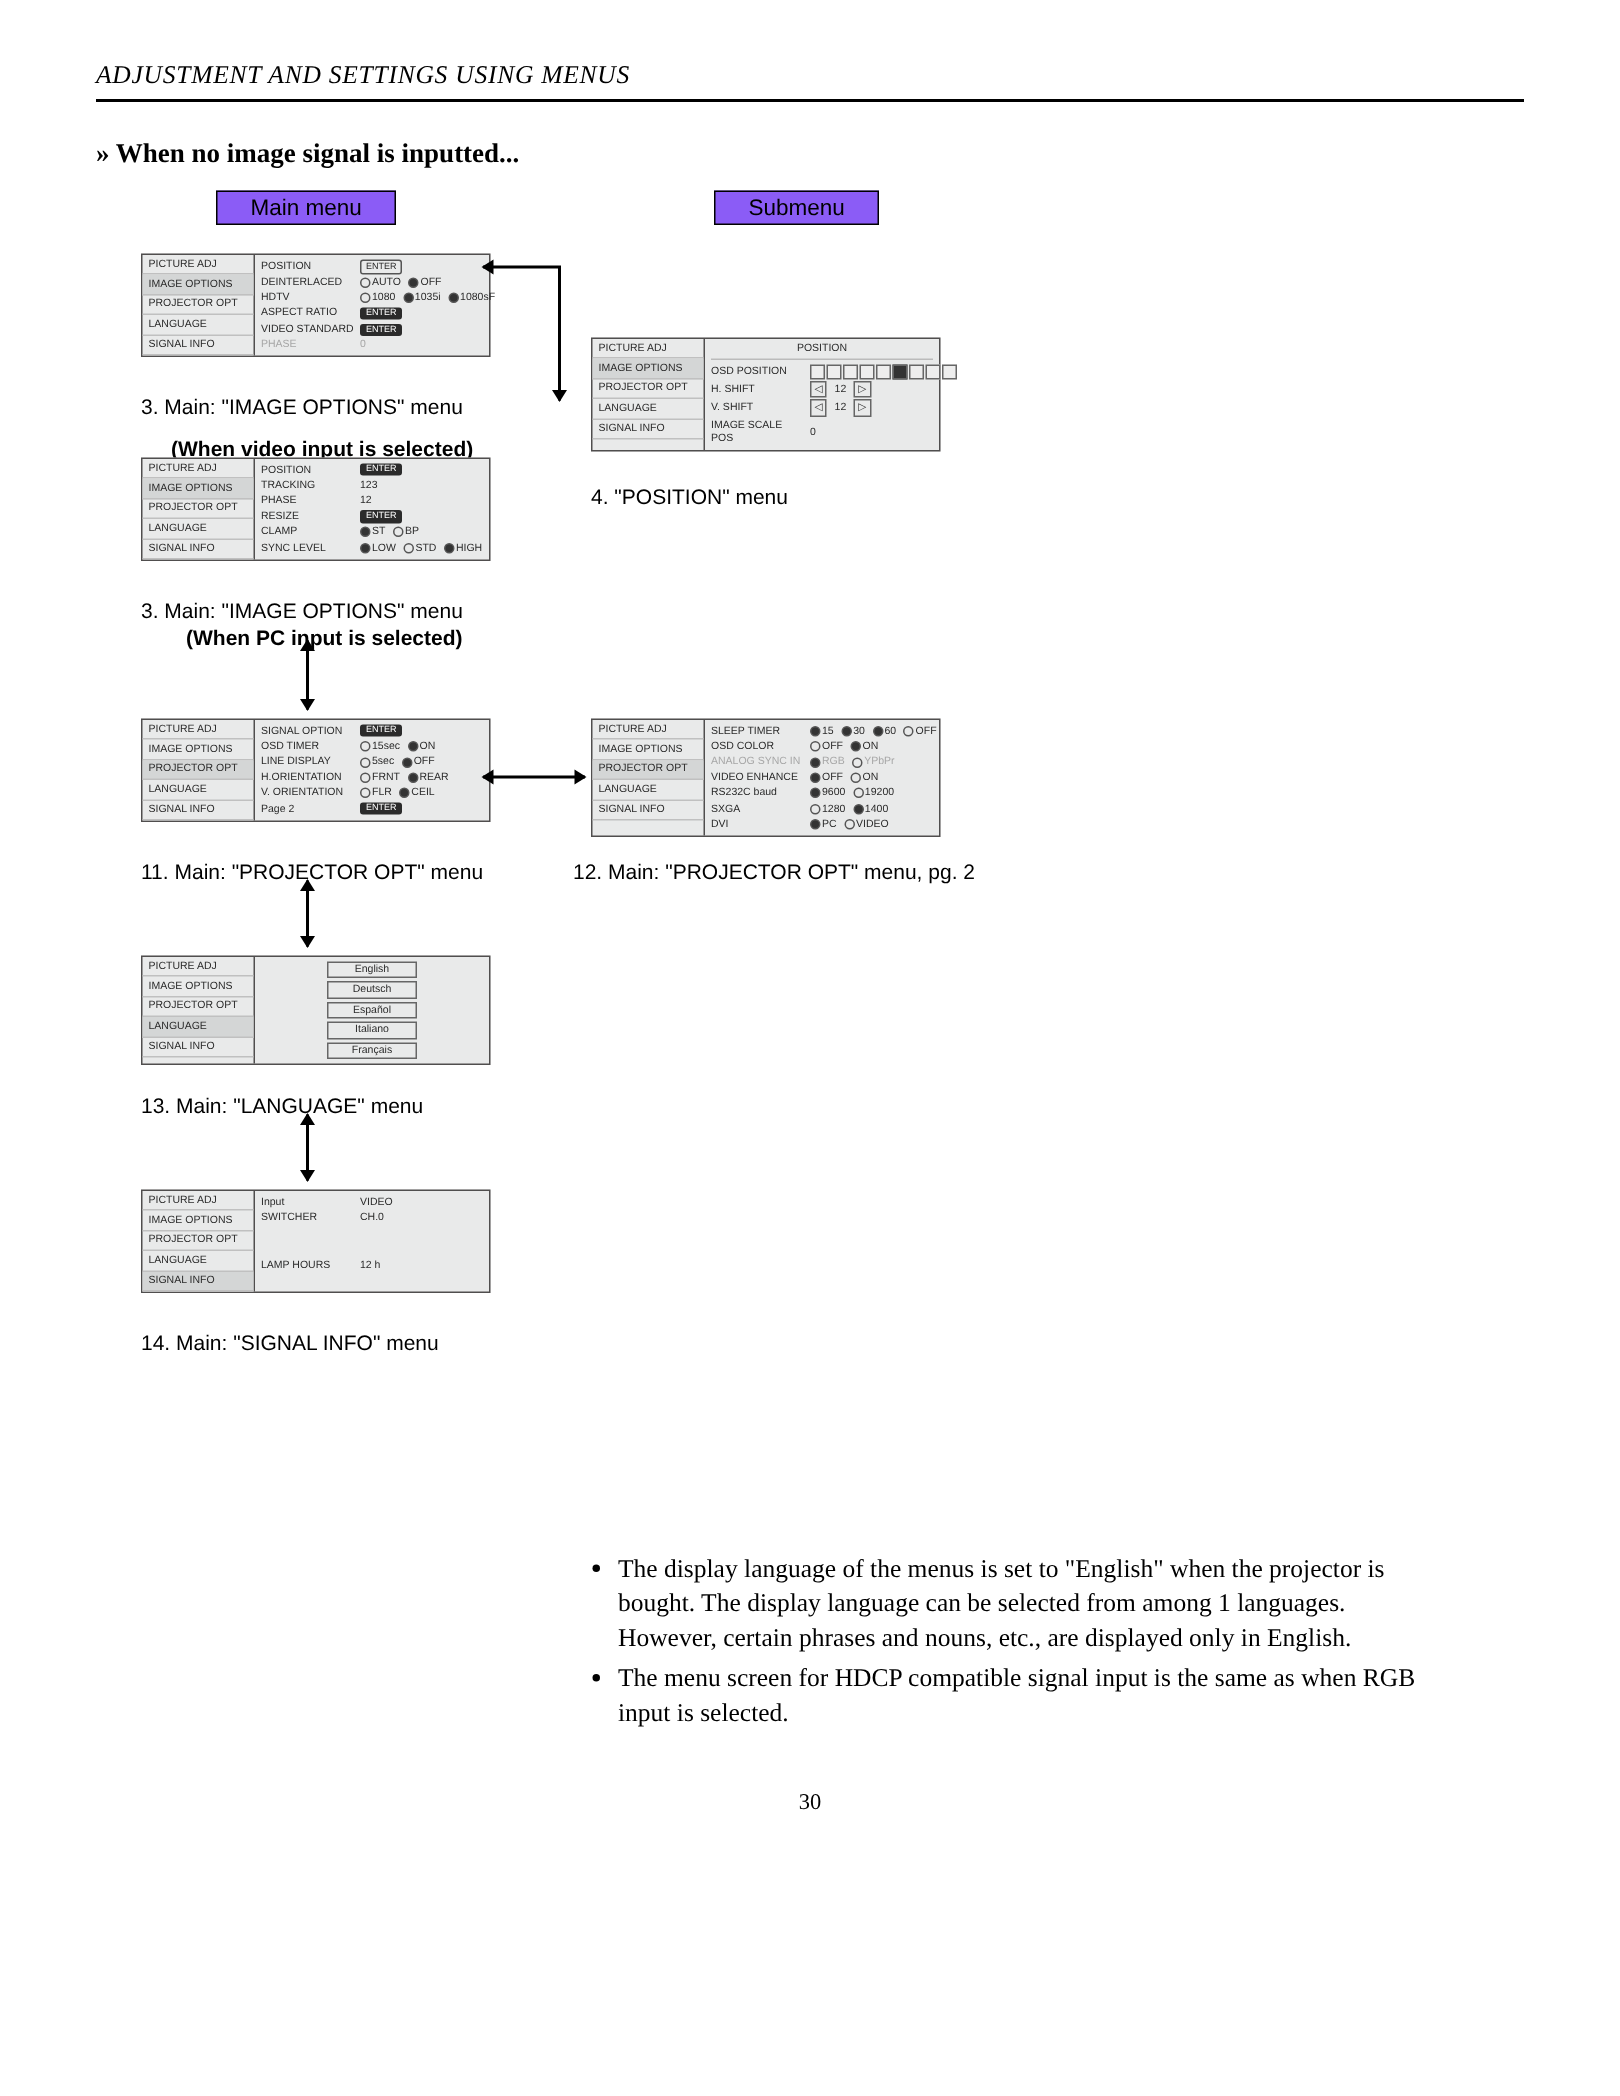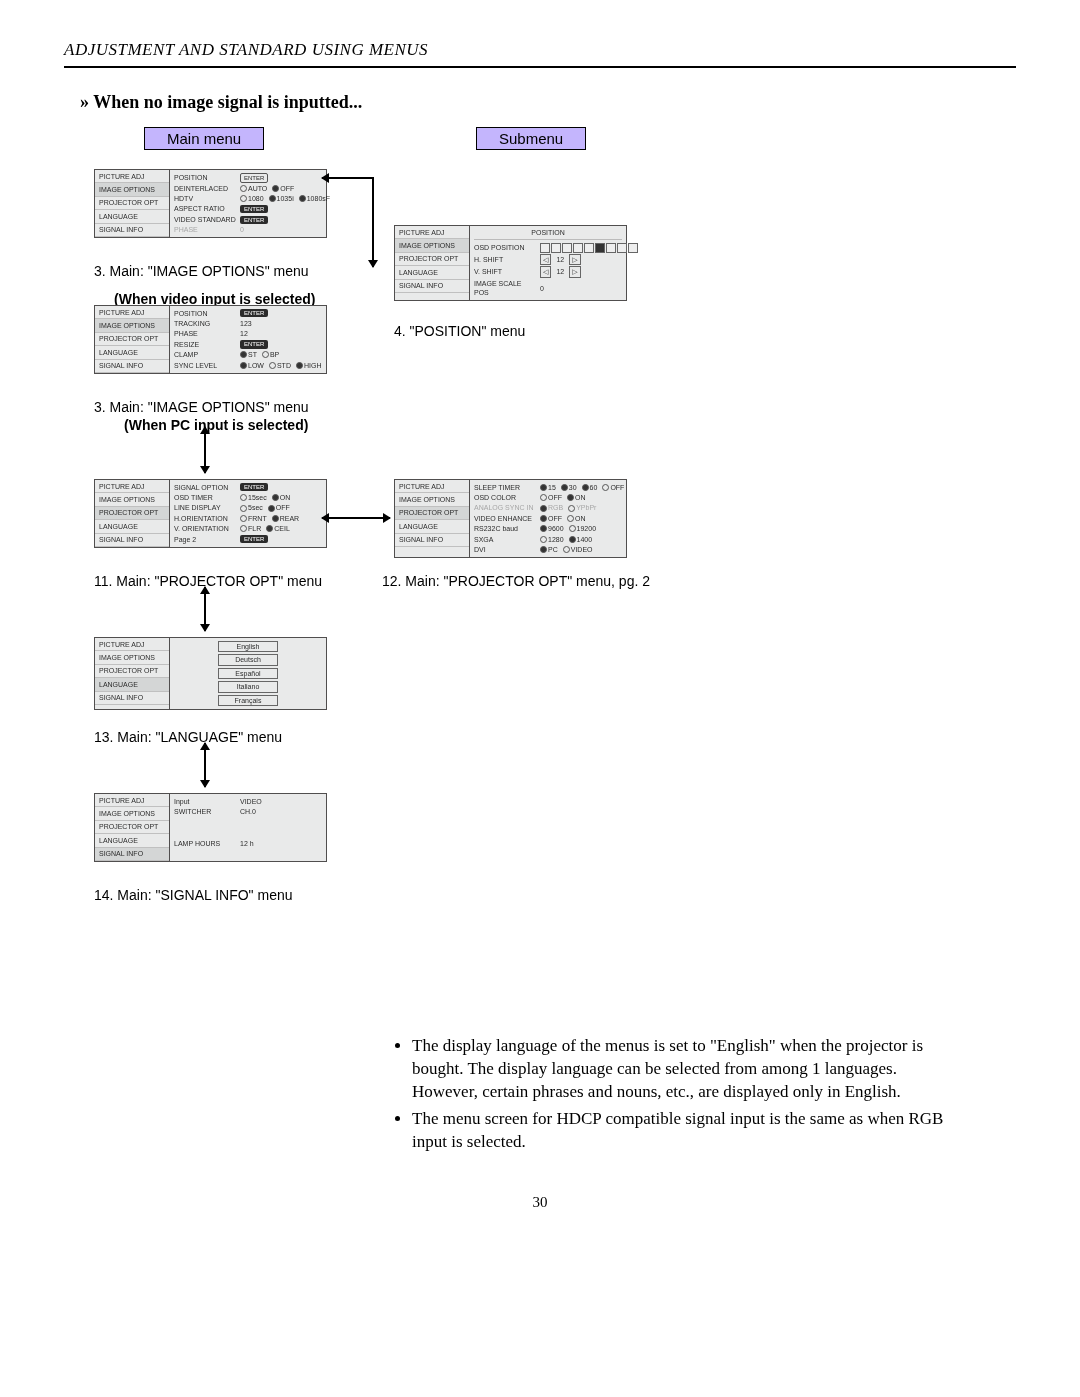--- a/index.html
+++ b/index.html
@@ -20,37 +20,37 @@
   }
   .hr {
     border: none;
     border-top: 2.5px solid #000;
     margin: 0 0 24px 0;
   }
   .section-heading {
     font-weight: bold;
     font-size: 18px;
     color: #000;
-    margin: 0 0 14px 16px;
+    margin: 0 0 14px 0;
   }
   .section-heading .raquo {
     font-weight: bold;
   }
   .diagram-area {
     position: relative;
     width: 960px;
     height: 880px;
   }
   .label-box {
     position: absolute;
     border: 1px solid #000;
     padding: 2px 22px;
     font-family: Arial, Helvetica, sans-serif;
     font-size: 15px;
-    background: #c4b5fd;
+    background: #8b5cf6;
   }
   .caption {
     position: absolute;
     font-family: Arial, Helvetica, sans-serif;
     font-size: 14px;
     white-space: nowrap;
   }
   .menu-box {
     position: absolute;
     display: flex;
@@ -157,21 +157,21 @@
   .pos-icons { display:inline-flex; gap:1px; }
   .pos-icons span {
     width:8px;height:8px;border:1px solid #666;background:#eee;font-size:5px;
     display:inline-flex;align-items:center;justify-content:center;
   }
   .pos-icons span.sel { background:#333; }
 </style>
 </head>
 <body>
 
-<div class="header-title">ADJUSTMENT AND STANDARD USING MENUS</div>
+<div class="header-title">ADJUSTMENT AND SETTINGS USING MENUS</div>
 <hr class="hr">
 
 <div class="section-heading">
   <span class="raquo">»</span>
   <span>When no image signal is inputted...</span>
 </div>
 
 <div class="diagram-area">
 
   <div class="label-box" style="left:80px; top:0;">Main menu</div>

